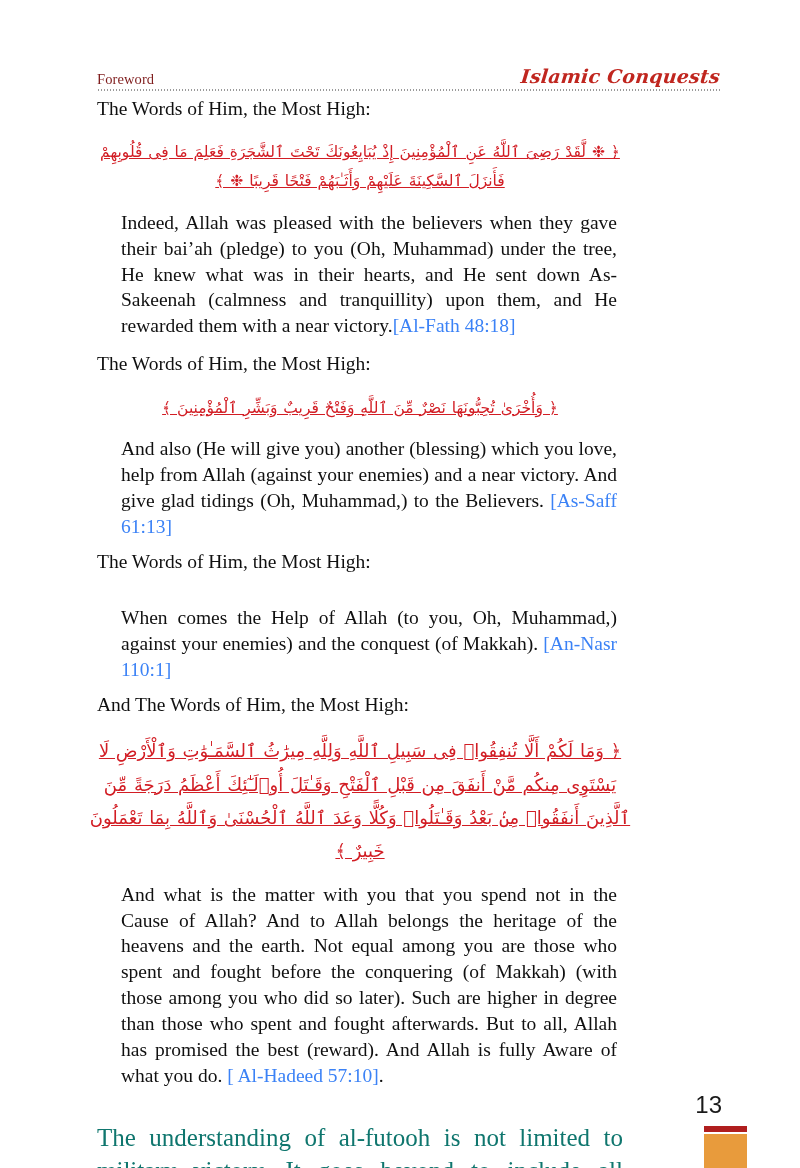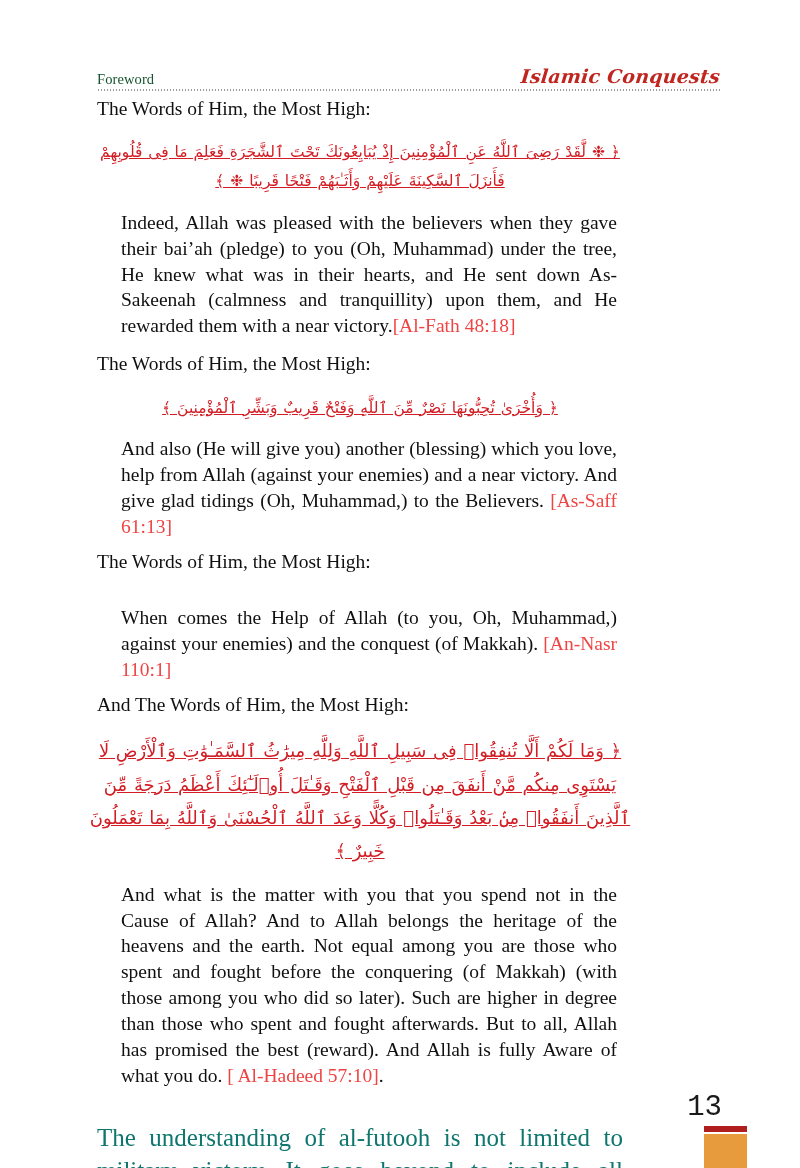--- a/index.html
+++ b/index.html
@@ -26,21 +26,21 @@
   }
   .header-row {
     display: flex;
     align-items: flex-end;
     justify-content: space-between;
     height: 24px;
   }
   .header-chapter {
     font-family: "Liberation Serif", "DejaVu Serif", serif;
     font-size: 14.5px;
-    color: #14532d;
+    color: #7f1d1d;
     letter-spacing: 0.1px;
     line-height: 1;
     white-space: nowrap;
   }
   .header-booktitle {
     font-family: "DejaVu Serif", "Liberation Serif", serif;
     font-size: 19px;
     font-style: italic;
     font-weight: 700;
     color: #c0261f;
@@ -102,35 +102,35 @@
 
   .body-para {
     margin: 16px 97px;
     font-size: 25px;
     line-height: 1.33;
     text-align: justify;
     text-align-last: left;
     color: #0f766e;
   }
 
-  .ref { color: #ef4444; margin-top: 17px; }
+  .ref { color: #3b82f6; margin-top: 17px; }
 
   .sp-a { height: 17px; }
   .sp-b { height: 14px; }
   .sp-c { height: 12px; }
   .sp-d { height: 9px; }
   .sp-e { height: 16px; }
 
   
   .page-number {
     position: absolute;
     right: 78px;
     top: 1093px;
-    font-family: Liberation Mono, monospace;
-    font-size: 29px;
+    font-family: Liberation Sans, sans-serif;
+    font-size: 24px;
     color: #1a1a1a;
     line-height: 1;
   }
   .footer-mark {
     position: absolute;
     right: 53px;
     top: 1126px;
     width: 43px;
     height: 42px;
   }

